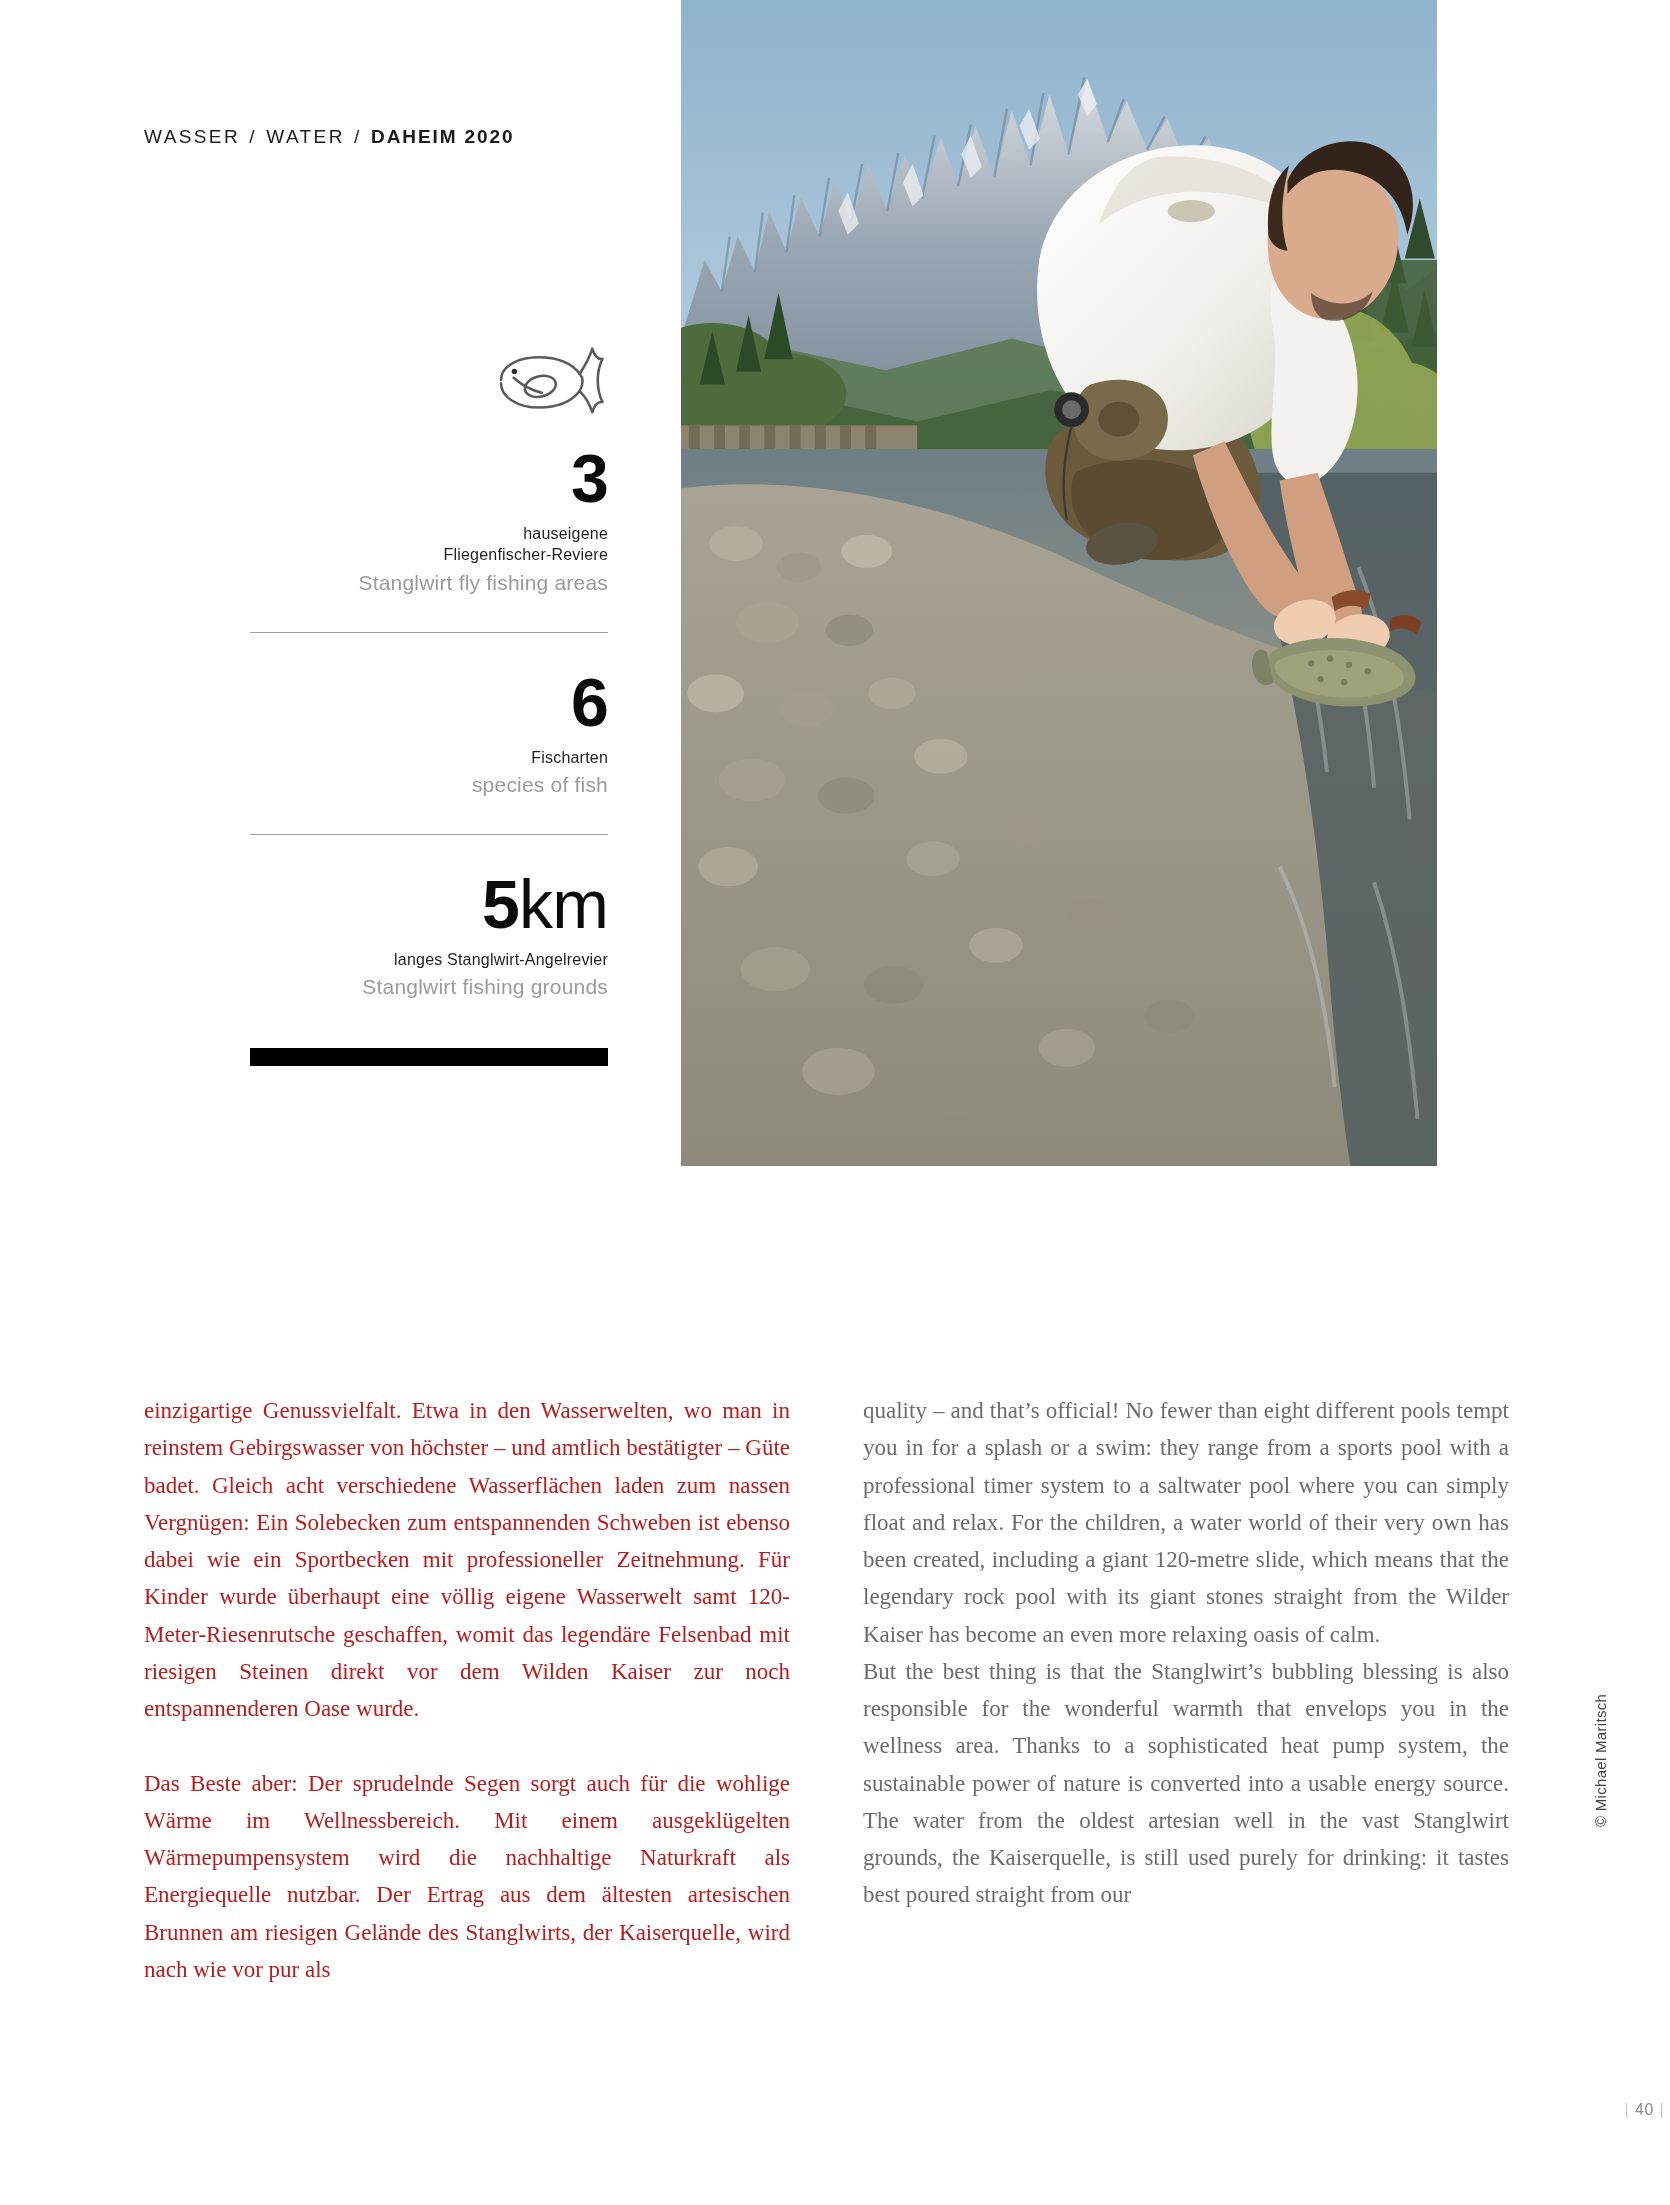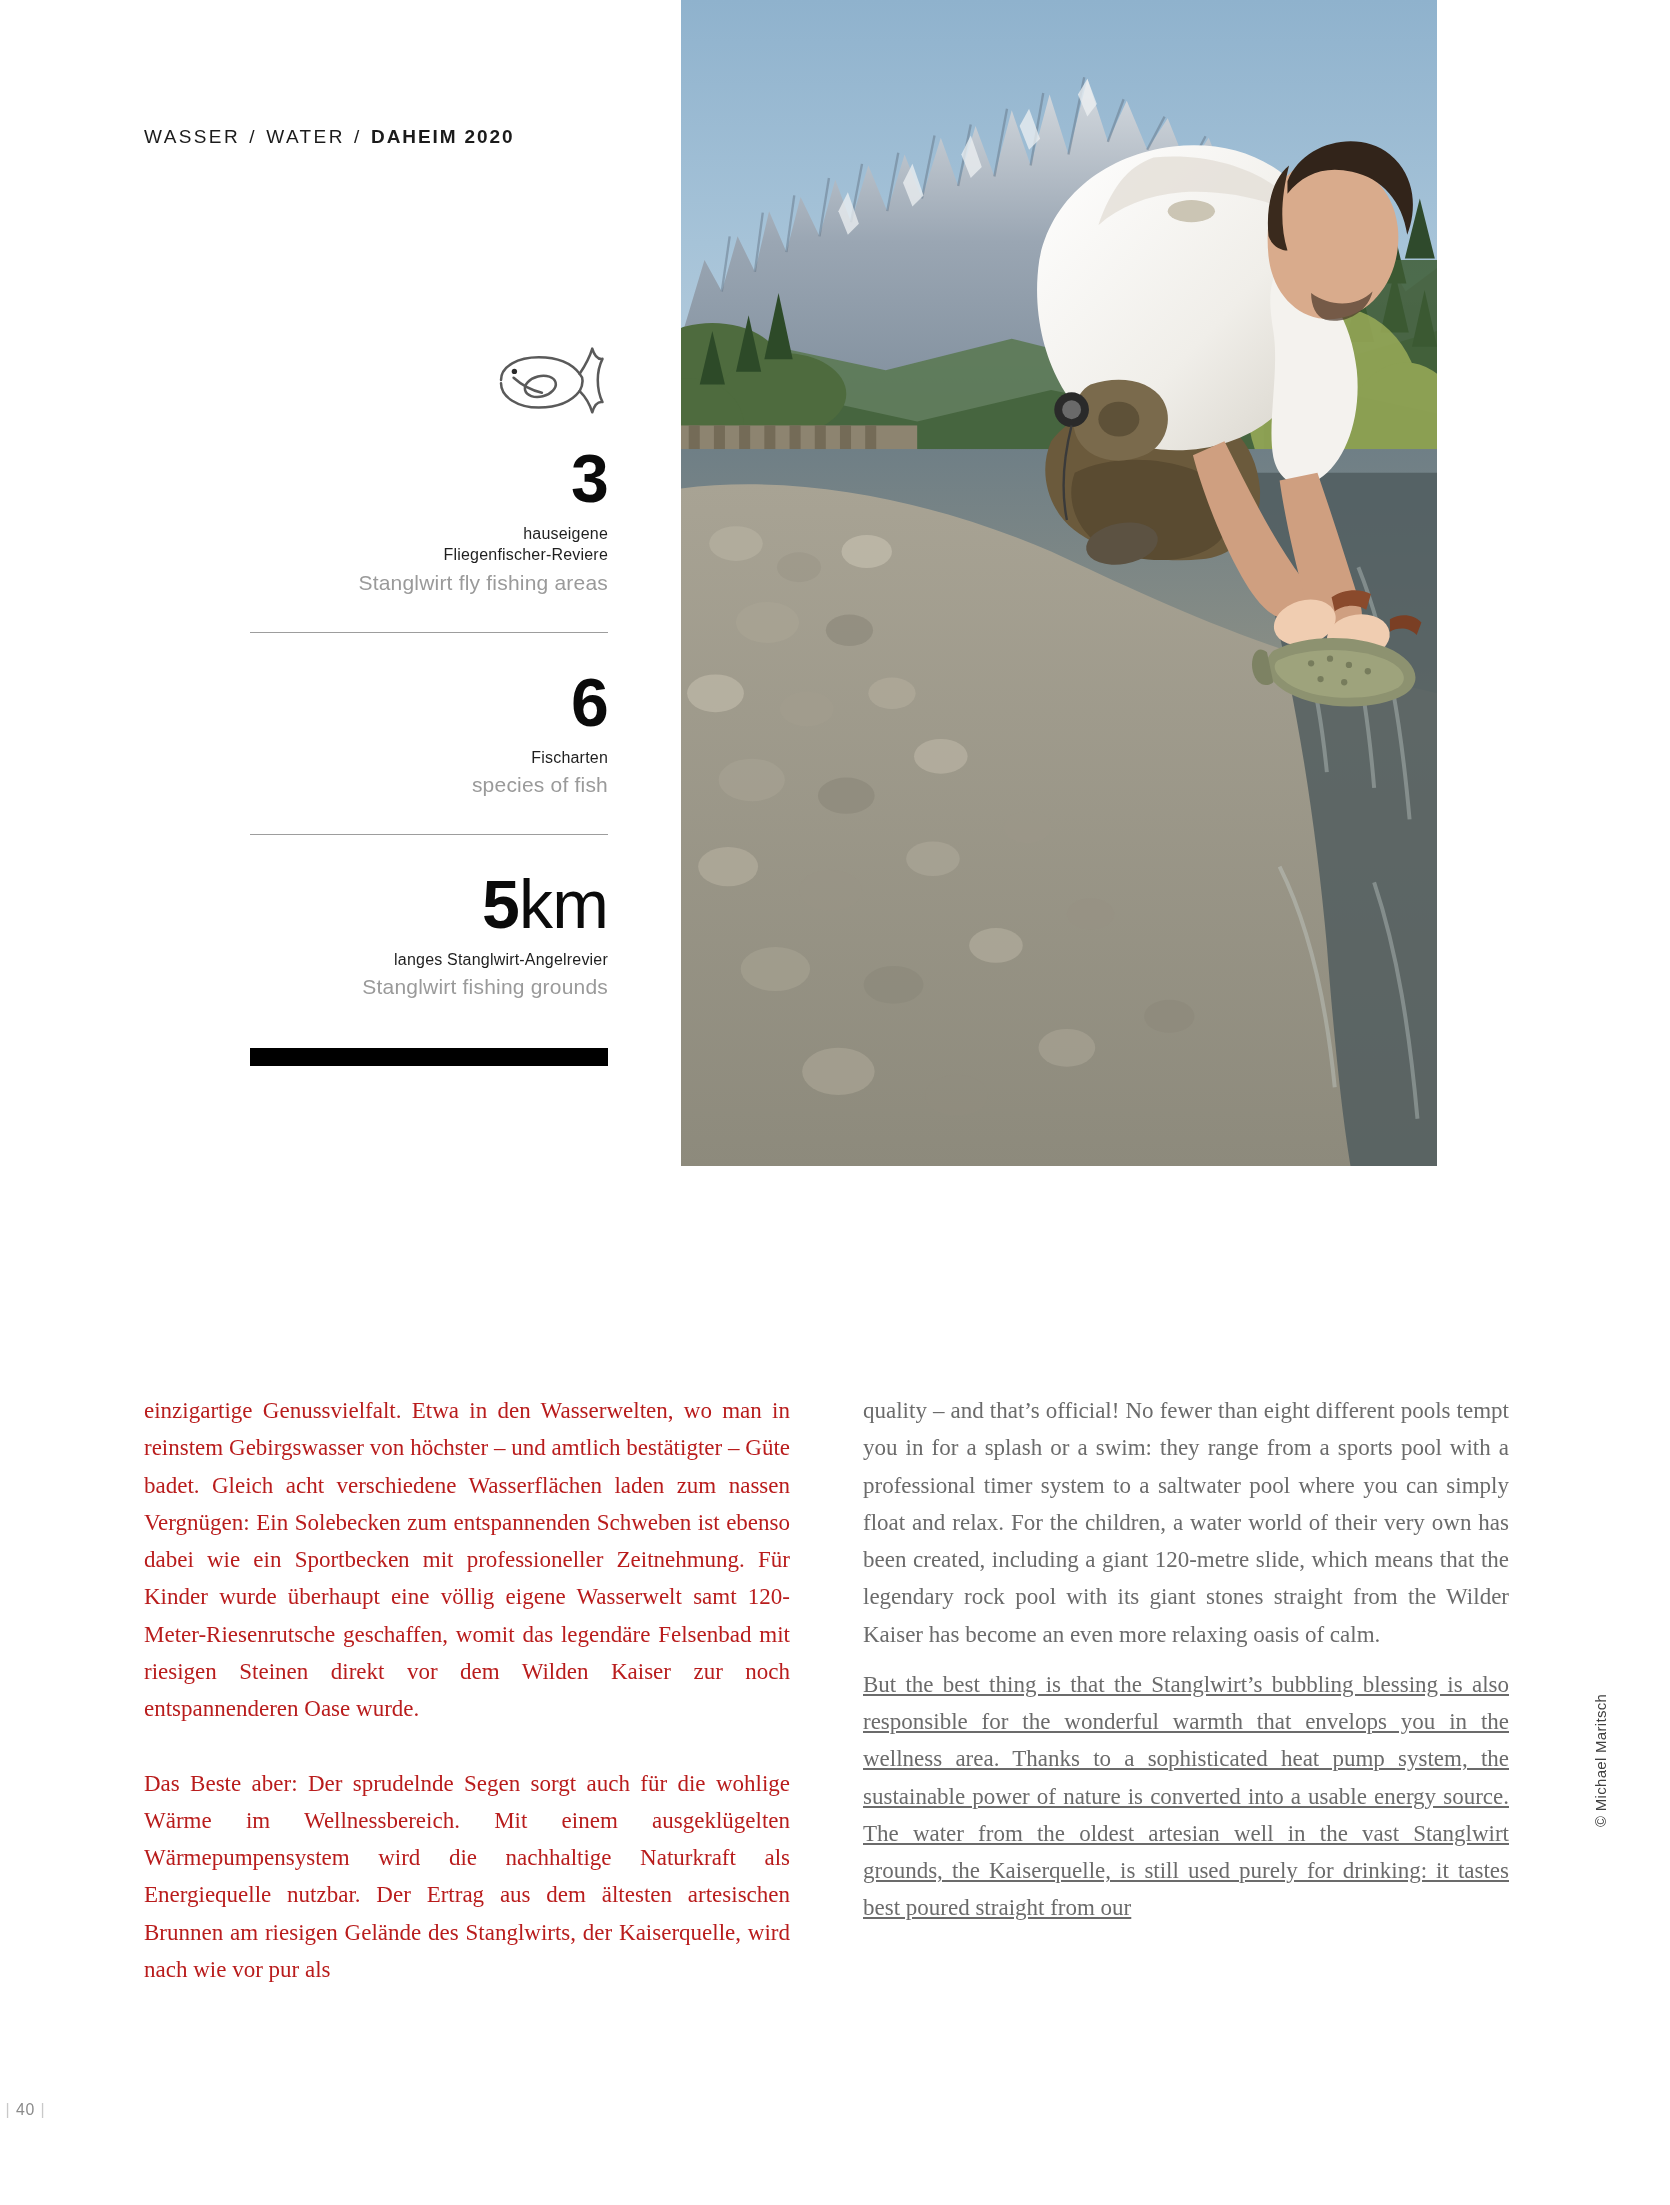--- a/index.html
+++ b/index.html
@@ -136,21 +136,21 @@
     position: absolute;
     top: 1392px;
     width: 646px;
     font-family: "Liberation Serif", serif;
     font-size: 23px;
     line-height: 1.62;
     text-align: justify;
   }
   .col p { margin: 0; }
   .col p + p { margin-top: 1.62em; }
-  .col p.tight + p.tight { margin-top: 13px; text-decoration: underline; }
+  .col p.tight + p.tight { margin-top: 0; }
 
   .col-de {
     left: 144px;
     color: #b91c1c;
   }
   .col-en {
     left: 863px;
     color: #6b6b6b;
   }
 
@@ -169,21 +169,21 @@
     white-space: nowrap;
     text-align: left;
   }
 
   
   .folio {
     position: absolute;
     left: 0;
     right: 0;
     top: 2101px;
-    text-align: left;
+    text-align: right;
     font-size: 15.8px;
     font-weight: 300;
     color: #8b8b8b;
     letter-spacing: 0.8px;
   }
   .folio .brk { color: #c9c9c9; padding: 0 5.5px; }
 </style>
 </head>
 <body>
 

